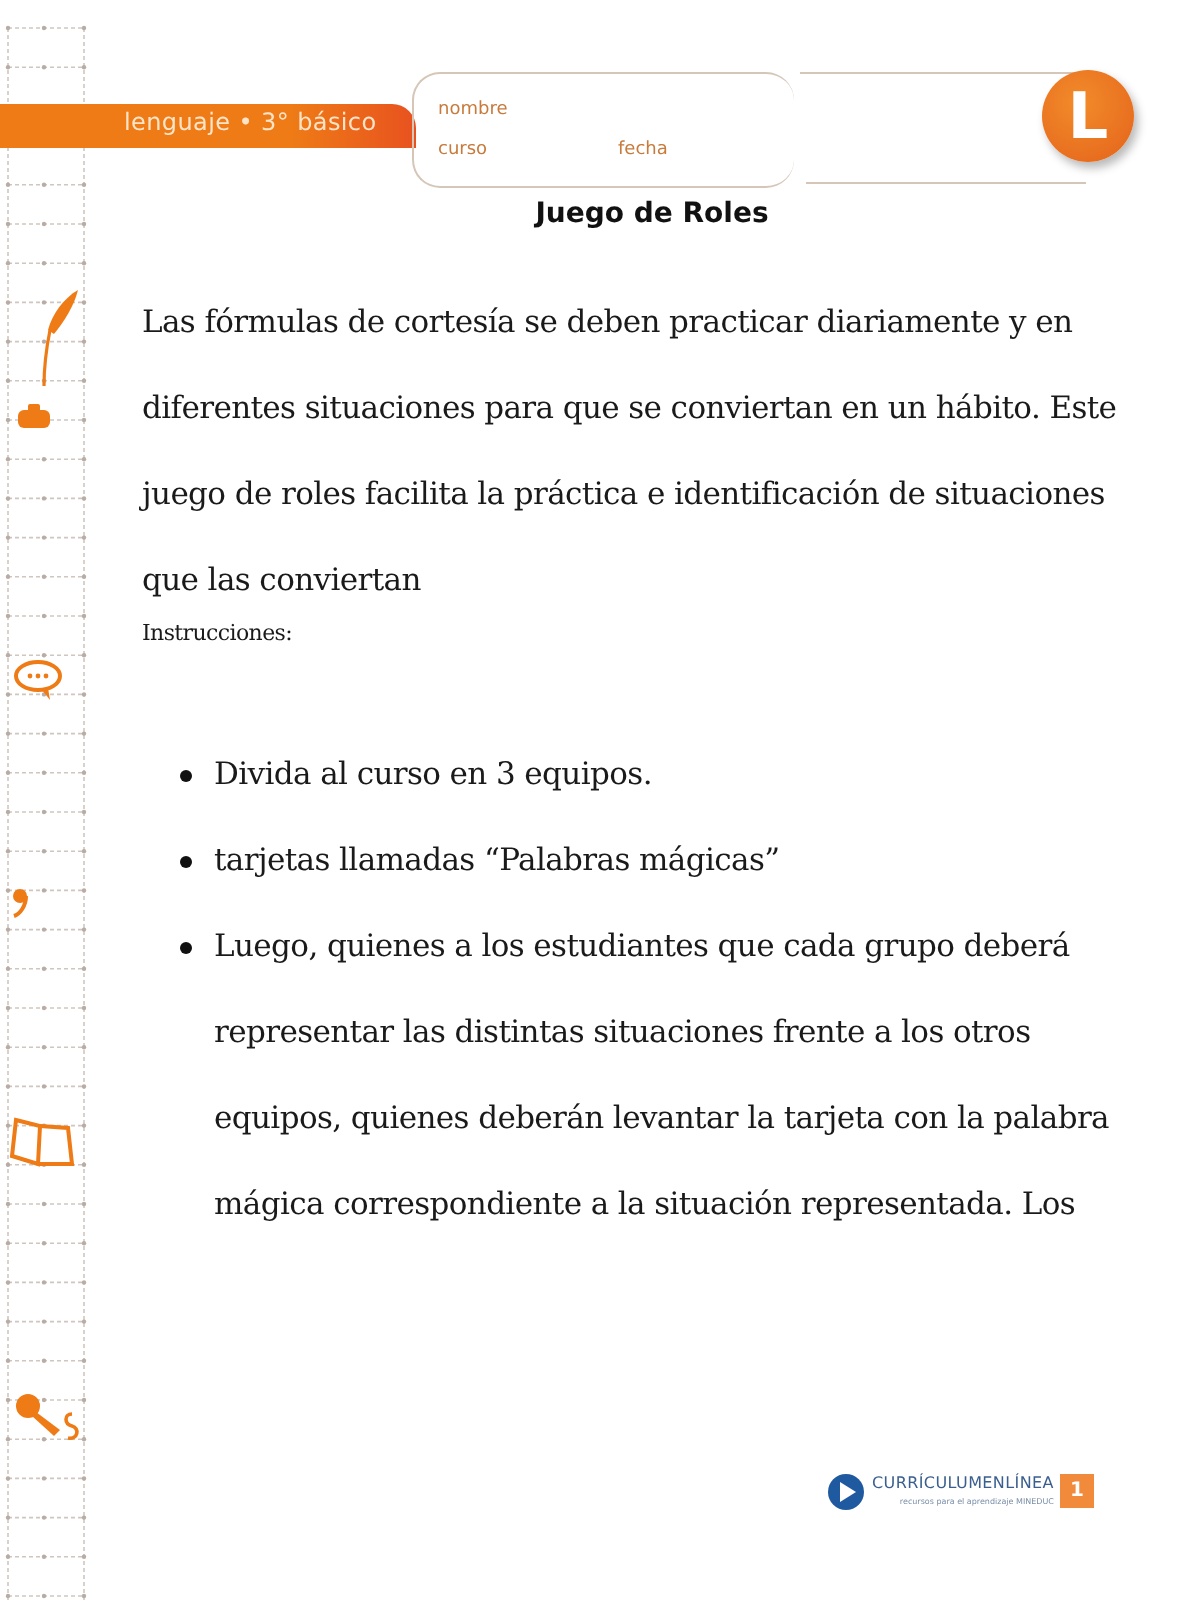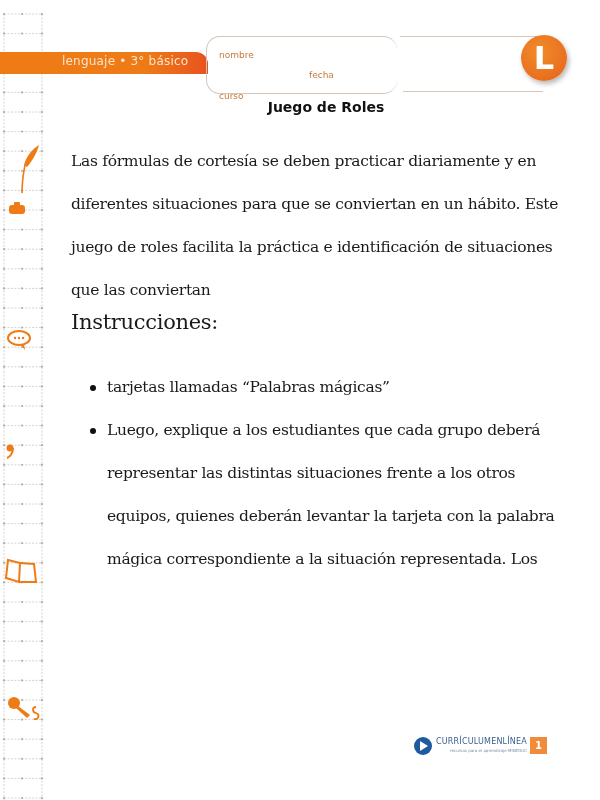--- a/index.html
+++ b/index.html
@@ -17,21 +17,21 @@
   .namebox-line { position: absolute; left: 395px; top: 57px; width: 150px; height: 0; border-top: 1px solid #d5c6b8; }
   .namebox-line2 { position: absolute; left: 400px; top: 36px; width: 140px; border-top: 1px solid #d5c6b8; }
   .lbl { position: absolute; font-family: "DejaVu Sans", "Liberation Sans", sans-serif; font-size: 9px; color: #c77a3a; }
 
   .badge-L { position: absolute; left: 521px; top: 35px; width: 46px; height: 46px; border-radius: 50%; background: radial-gradient(circle at 40% 35%, #f28b2a, #e4631b); box-shadow: 2px 3px 5px rgba(0,0,0,0.28); color: #fff; font-family: "DejaVu Sans", "Liberation Sans", sans-serif; font-weight: bold; font-size: 32px; text-align: center; line-height: 46px; }
 
   .title { position: absolute; left: 0; width: 600px; top: 99px; text-align: center; font-family: "DejaVu Sans", "Liberation Sans", sans-serif; font-size: 14px; font-weight: bold; color: #111; padding-left: 52px; box-sizing: border-box; }
 
   .para { position: absolute; left: 71px; top: 140px; width: 500px; font-size: 15.5px; line-height: 43px; letter-spacing: -0.3px; }
   .para span { display: block; white-space: nowrap; }
-  .instr { position: absolute; left: 71px; top: 310px; font-size: 21px; letter-spacing: -0.3px; }
+  .instr { position: absolute; left: 71px; top: 310px; font-size: 11px; letter-spacing: -0.3px; }
 
   .list { position: absolute; left: 90px; top: 366px; width: 490px; font-size: 15.5px; line-height: 43px; letter-spacing: -0.3px; }
   .li { position: relative; padding-left: 17px; }
   .li .bullet { position: absolute; left: 0; top: 19px; width: 6px; height: 6px; border-radius: 50%; background: #111; }
   .li span.line { display: block; white-space: nowrap; }
 
   
   .icon { position: absolute; }
 
   .footer-logo { position: absolute; left: 414px; top: 736px; height: 20px; display: flex; align-items: center; }
@@ -221,44 +221,48 @@
   </svg>
 </div>
 
 <div class="band"></div>
 <div class="band-text">lenguaje  •  3° básico</div>
 
 <div class="namebox"></div>
 <div class="namebox-line2"></div>
 <div class="namebox-line" style="top:91px;left:403px;width:140px;"></div>
 <span class="lbl" style="left:219px;top:50px;">nombre</span>
-<span class="lbl" style="left:219px;top:70px;margin-top:21px;">curso</span>
+<span class="lbl" style="left:219px;top:70px;">curso</span>
 <span class="lbl" style="left:309px;top:70px;">fecha</span>
 
 <div class="badge-L">L</div>
 
 <div class="title">Juego de Roles</div>
 
 <div class="para">
   <span>Las fórmulas de cortesía se deben practicar diariamente y en</span>
   <span>diferentes situaciones para que se conviertan en un hábito. Este</span>
   <span>juego de roles facilita la práctica e identificación de situaciones</span>
   <span>que las conviertan</span>
 </div>
 
 <div class="instr">Instrucciones:</div>
 
 <div class="list">
+  <div class="li">
+    <span class="bullet"></span>
+    <span class="line">Divida al curso en 3 equipos.</span>
+  </div>
   <div class="li">
     <span class="bullet"></span>
     <span class="line">tarjetas llamadas “Palabras mágicas”</span>
   </div>
   <div class="li">
     <span class="bullet"></span>
-    <span class="line">Luego, explique a los estudiantes que cada grupo deberá</span>
+    <span class="line">Luego, quienes a los estudiantes que cada grupo deberá</span>
     <span class="line">representar las distintas situaciones frente a los otros</span>
     <span class="line">equipos, quienes deberán levantar la tarjeta con la palabra</span>
     <span class="line">mágica correspondiente a la situación representada. Los</span>
   </div>
 </div>
 
 <div class="icon" style="left:18px;top:143px;">
   <svg width="24" height="50" viewBox="0 0 24 50">
     <path d="M21 2 C14 6 8 14 6 22 L9 24 C14 18 19 10 21 2 Z" fill="#ee7b16"></path>
     <path d="M7 22 C5 32 4 40 4 50" stroke="#ee7b16" stroke-width="1.6" fill="none"></path>

